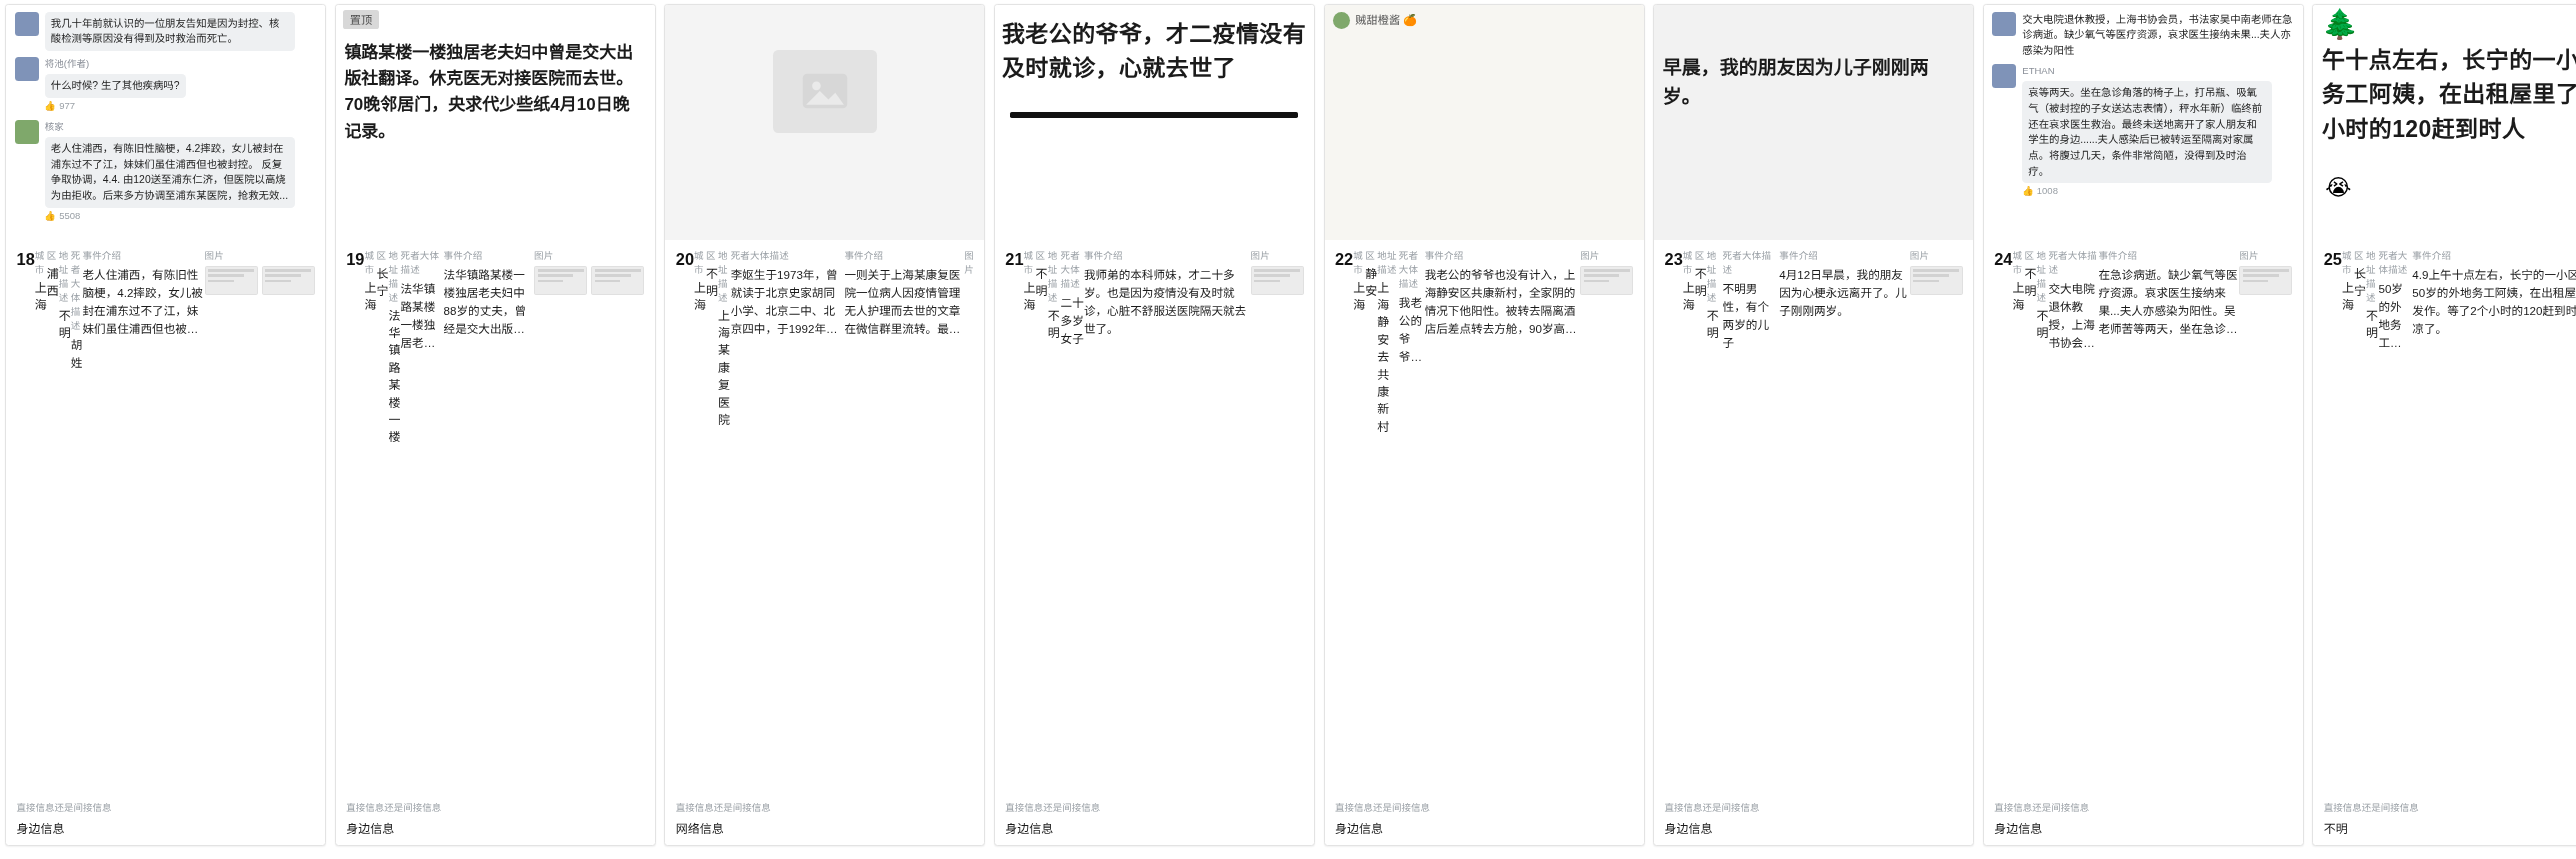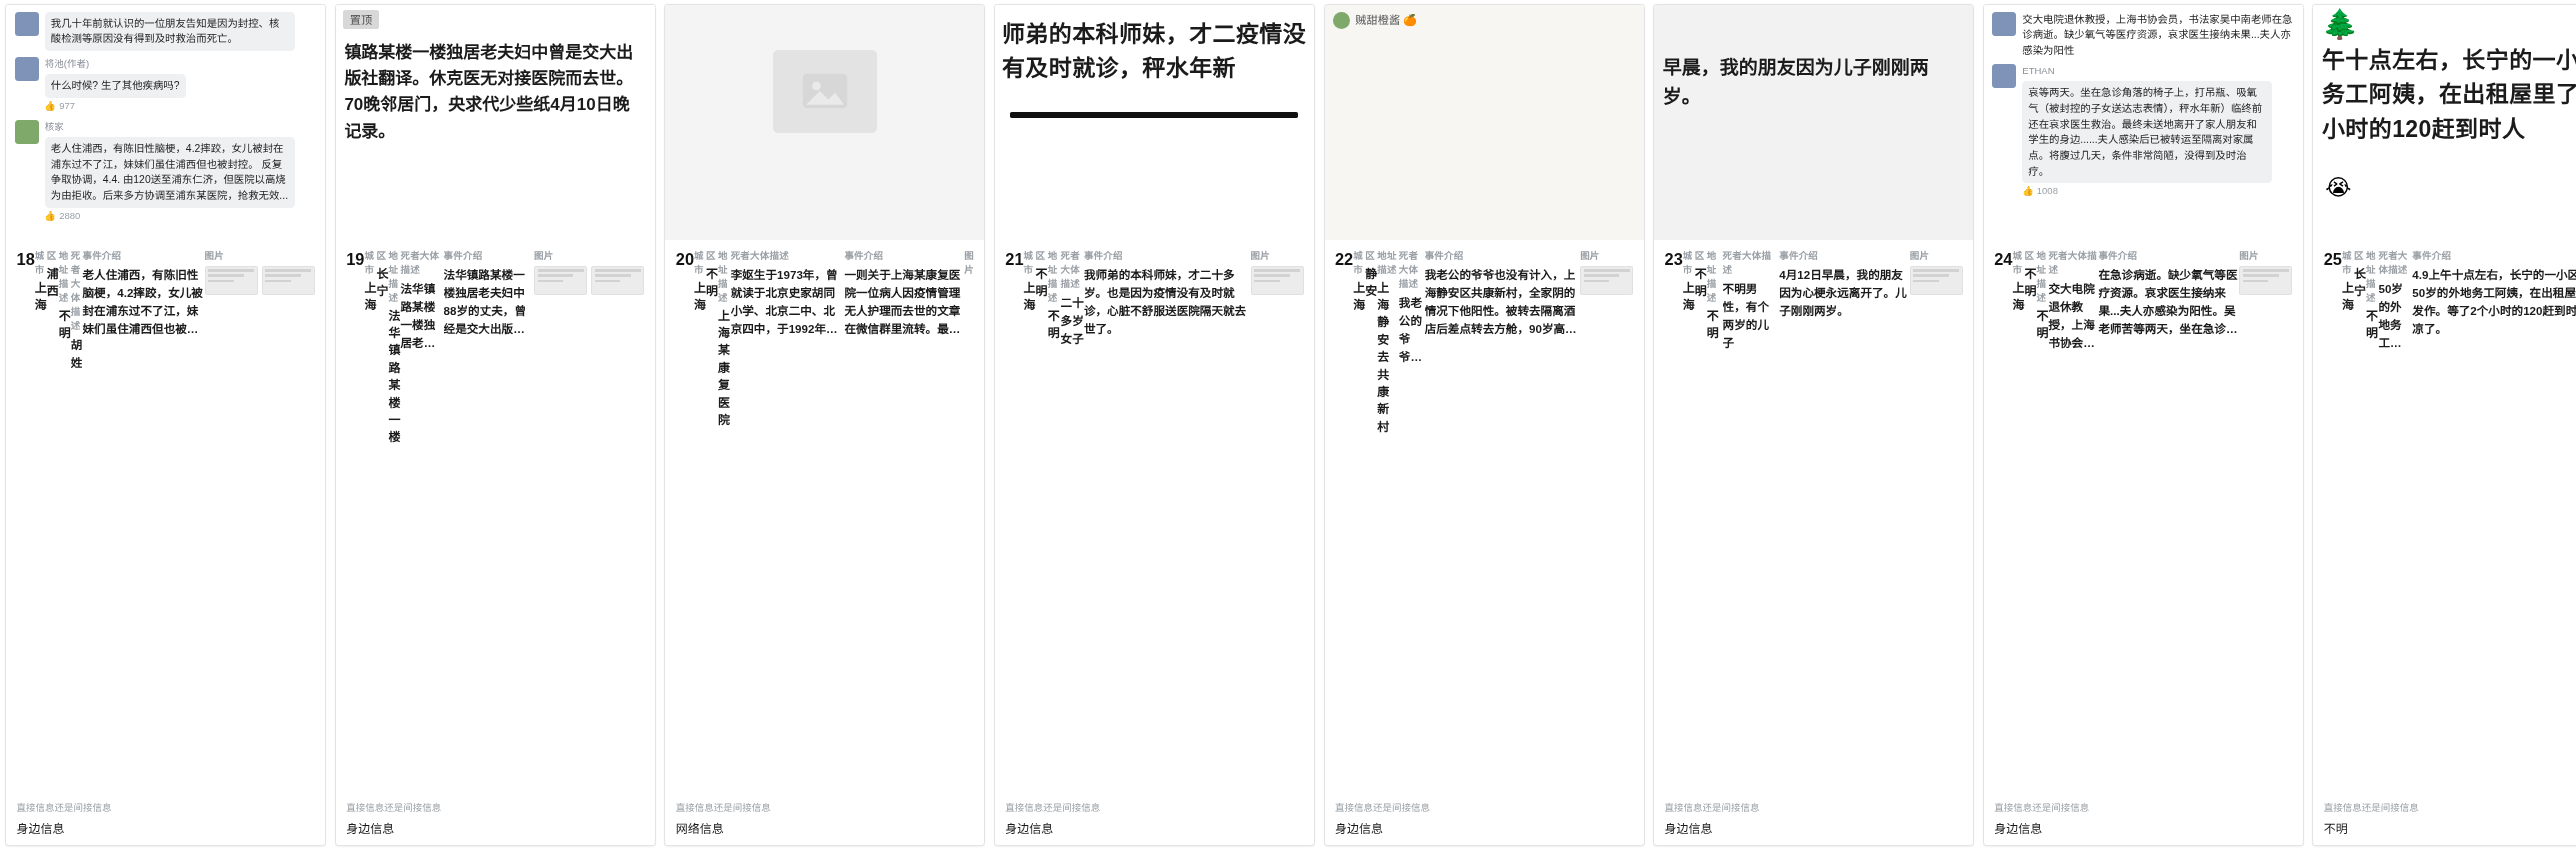--- a/index.html
+++ b/index.html
@@ -122,21 +122,21 @@
     flex: 1 1 auto;
     overflow: hidden;
     display: flex;
   }
   .idx {
     font-size: 16.4px;
     font-weight: 700;
     color: #111;
     margin: 1.7px 0 12px 0;
   }
-  .field { margin-bottom: 10.4px; font-weight: bold; }
+  .field { margin-bottom: 10.4px; }
   .flabel {
     font-size: 9.5px;
     color: #9aa0a6;
     margin-bottom: 3.5px;
     letter-spacing: 0.2px;
   }
   .fval {
     font-size: 12px;
     color: #1b1b1b;
     line-height: 1.45;
@@ -204,21 +204,21 @@
           </div>
         </div>
         <div class="bubble-row">
           <div class="avatar green"></div>
           <div>
             <div class="nick">核家</div>
             <div class="bubble">老人住浦西，有陈旧性脑梗，4.2摔跤，女儿被封在浦东过不了江，妹妹们虽住浦西但也被封控。
 反复争取协调，4.4. 由120送至浦东仁济，但医院以高烧为由拒收。后来多方协调至浦东某医院，抢救无效...</div>
             <div class="meta-like">
               <span class="thumbsup">👍</span>
-              <span>2880</span>
+              <span>5508</span>
             </div>
           </div>
         </div>
       </div>
     </div>
     <div class="body">
       <div class="idx">18</div>
       <div class="field">
         <div class="flabel">城市</div>
         <div class="fval">上海</div>
@@ -348,21 +348,21 @@
       </div>
     </div>
     <div class="footer">
       <div class="source-label">直接信息还是间接信息</div>
       <div class="source-val">网络信息</div>
     </div>
   </div>
 
   <div class="card">
     <div class="media">
-      <div class="shot big">师弟的本科师妹，才二疫情没有及时就诊，秤水年新</div>
+      <div class="shot big">我老公的爷爷，才二疫情没有及时就诊，心就去世了</div>
       <div class="blackbar" style="top:107px"></div>
     </div>
     <div class="body">
       <div class="idx">21</div>
       <div class="field">
         <div class="flabel">城市</div>
         <div class="fval">上海</div>
       </div>
       <div class="field">
         <div class="flabel">区</div>

